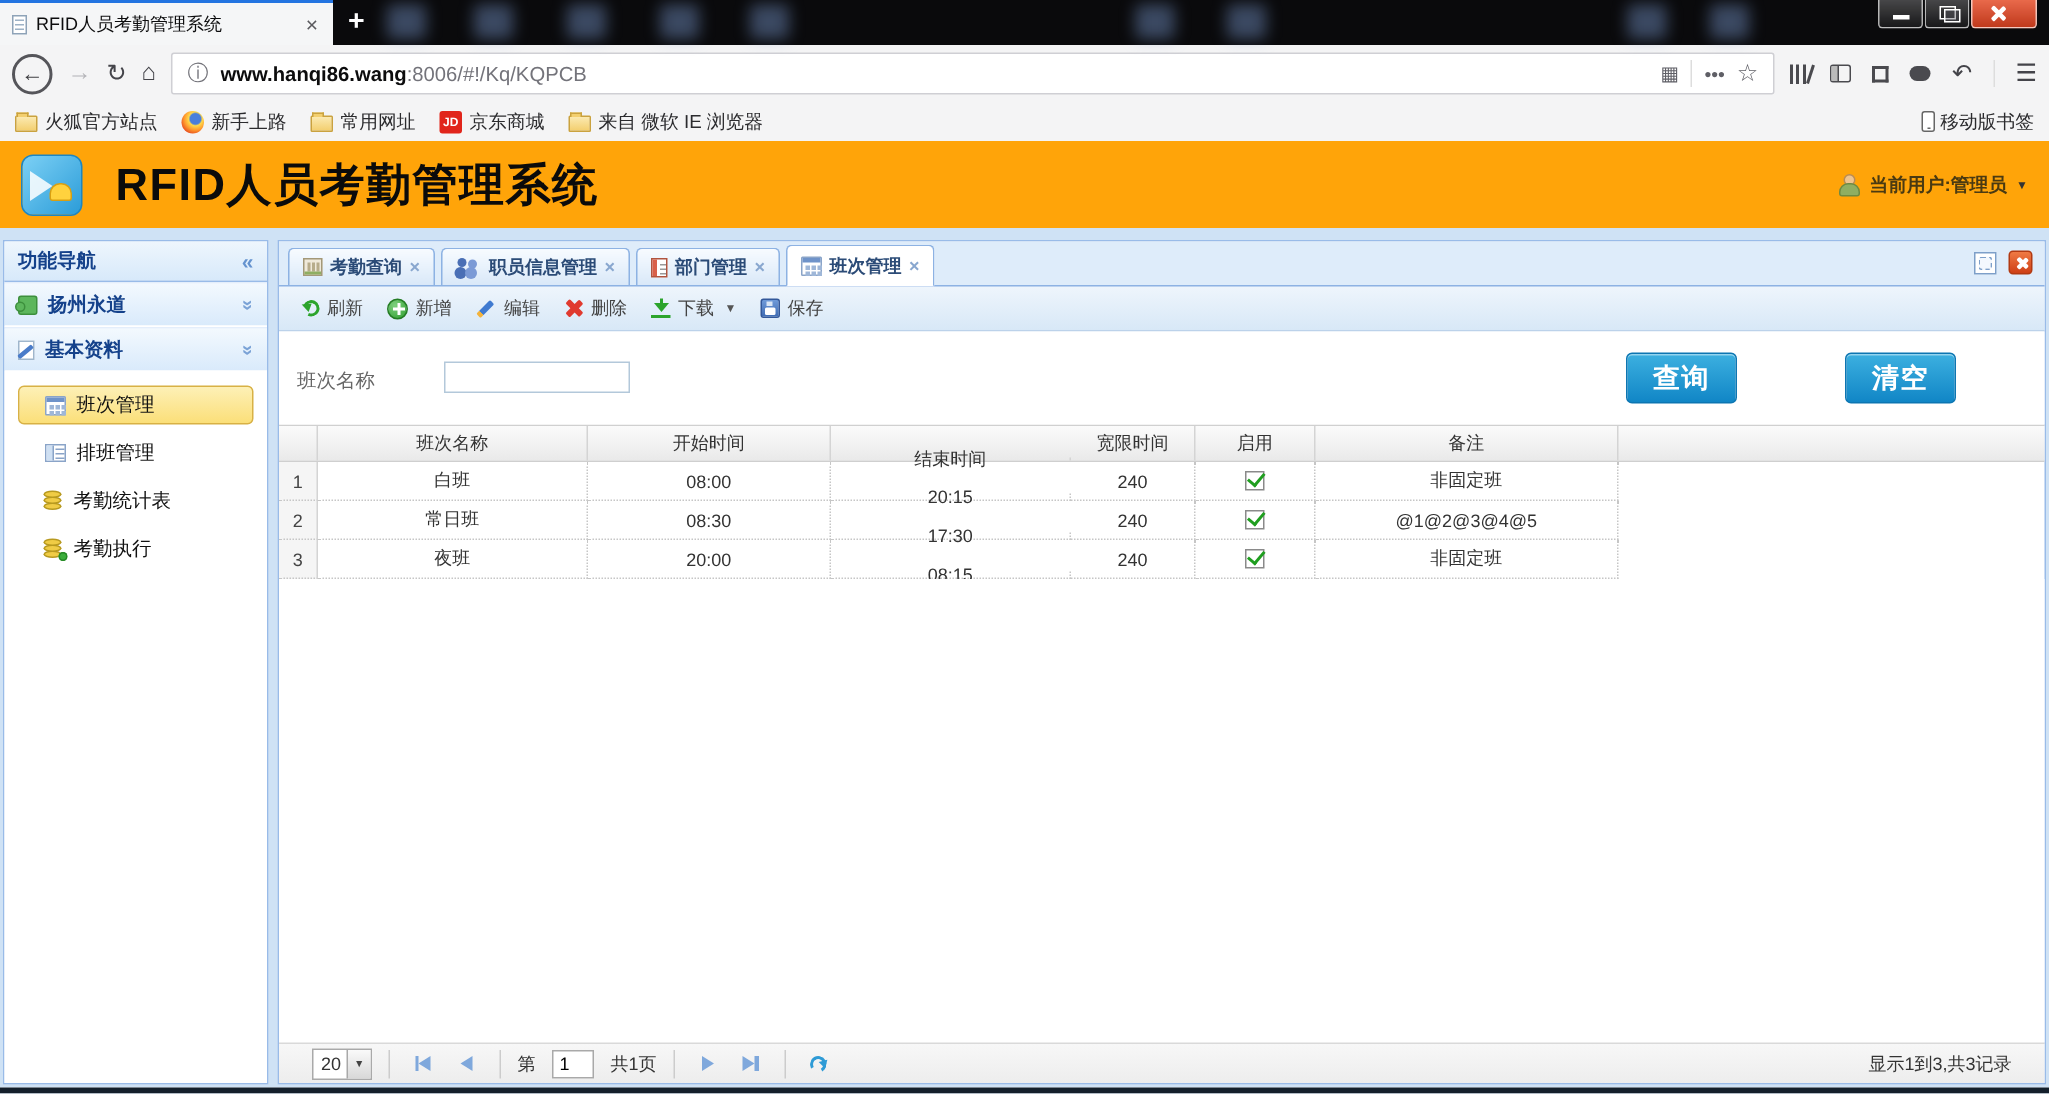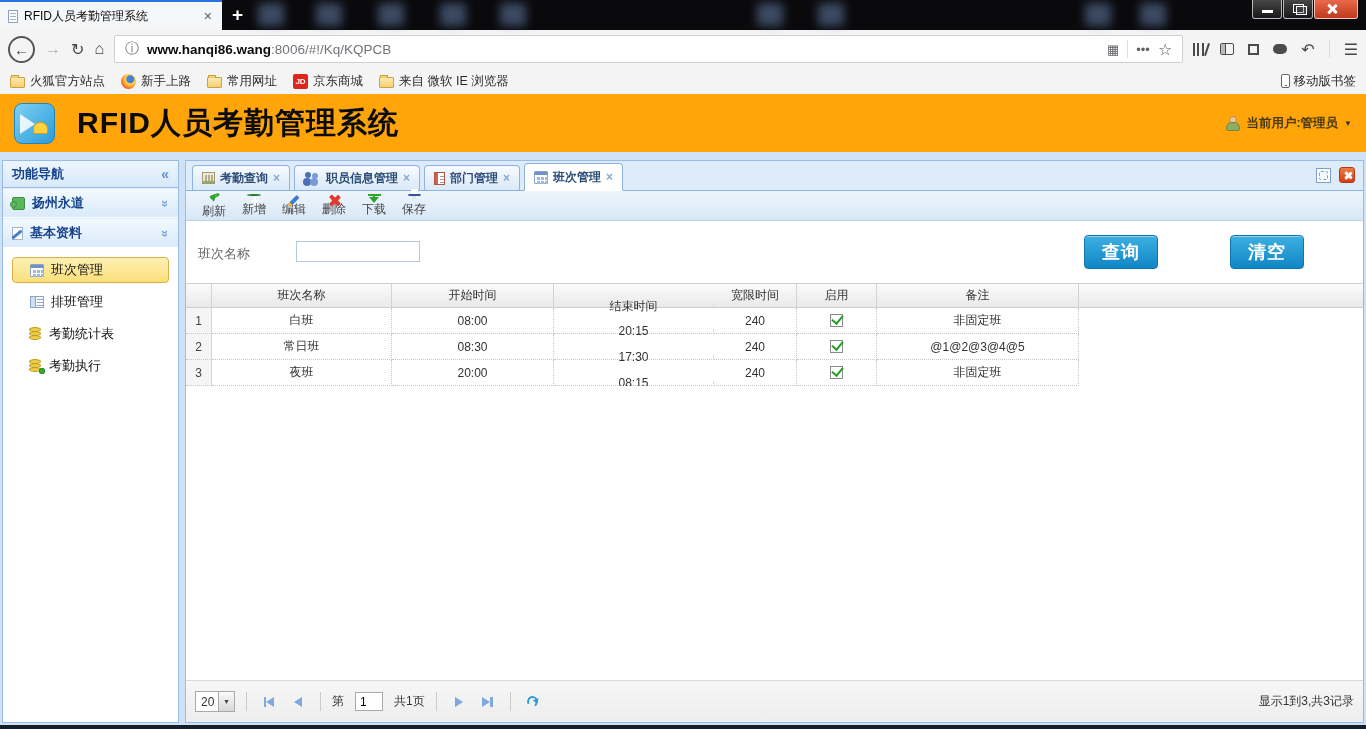--- a/index.html
+++ b/index.html
@@ -119,21 +119,21 @@
   .bank-ico::after { content:""; position:absolute; left:0; right:0; bottom:0; height:2px; background:#8fae62; }
   .people-ico { width:17px; height:13px; position:relative; flex:none; }
   .people-ico::before { content:""; position:absolute; left:1px; top:0; width:6px; height:6px; border-radius:50%; background:#4a6fb5; box-shadow:-1px 7px 0 1px #4a6fb5; }
   .people-ico::after { content:""; position:absolute; left:8px; top:1px; width:6px; height:6px; border-radius:50%; background:#7b9ad6; box-shadow:-1px 6px 0 1px #7b9ad6; }
   .book-ico { width:11px; height:13px; background:#fff; border:1px solid #b0543f; position:relative; flex:none; }
   .book-ico::before { content:""; position:absolute; left:0; top:0; bottom:0; width:3px; background:#d9604a; }
   .book-ico::after { content:""; position:absolute; left:5px; top:3px; width:4px; height:1px; background:#999; box-shadow:0 3px #999,0 6px #999; }
 
   
   .apptoolbar { height:30px; background:linear-gradient(#eef5fc,#d8e8f7); border-bottom:1px solid #bcd2ea; display:flex; align-items:center; padding-left:8px; flex:none; }
-  .tbtn { display:flex; align-items:center; gap:5px; padding:0 8px; height:24px; font-size:12px; color:#444; border-radius:3px;flex-direction:column; }
+  .tbtn { display:flex; align-items:center; gap:5px; padding:0 8px; height:24px; font-size:12px; color:#444; border-radius:3px; }
   .refresh-ico { width:11px; height:11px; border:2px solid #2ca42c; border-radius:50%; border-left-color:transparent; position:relative; transform:rotate(-20deg); }
   .refresh-ico::after { content:""; position:absolute; left:-5px; top:-3px; border:3px solid transparent; border-right:6px solid #2ca42c; transform:rotate(40deg); }
   .add-ico { width:14px; height:14px; border-radius:50%; background:radial-gradient(circle at 35% 30%,#7ed07e,#2f9e2f); border:1px solid #247c24; position:relative; }
   .add-ico::before { content:""; position:absolute; left:5.5px; top:2.5px; width:2px; height:8px; background:#fff; }
   .add-ico::after { content:""; position:absolute; top:5.5px; left:2.5px; width:8px; height:2px; background:#fff; }
   .edit-ico { width:14px; height:14px; position:relative; }
   .edit-ico::before { content:""; position:absolute; left:0; top:5px; width:13px; height:4px; border-radius:1px; background:linear-gradient(90deg,#f2b33d 0 3px,#3f7ad0 3px); transform:rotate(-45deg); }
   .del-ico { width:13px; height:13px; position:relative; }
   .del-ico::before,.del-ico::after { content:""; position:absolute; left:5px; top:0; width:3.5px; height:13px; border-radius:1px; background:#e03a2f; }
   .del-ico::before { transform:rotate(45deg); } .del-ico::after { transform:rotate(-45deg); }
@@ -158,21 +158,21 @@
   .gh.fill { flex:1; border-right:none; }
   .grow { height:26px; display:flex; flex:none; }
   .gc { display:flex; align-items:center; justify-content:center; border-right:1px dotted #c6c6c6; border-bottom:1px dotted #c6c6c6; font-size:12px; color:#333; }
   .gc.num { background:#f5f5f5; border-right:1px solid #d4d4d4; color:#444; }
   .c0{width:26px;} .c1{width:180px;} .c2{width:162px;} .c3{width:160px;margin-top:21px;} .c4{width:83px;} .c5{width:80px;} .c6{width:202px;}
   .chk { width:13px; height:13px; border:1px solid #8a8a8a; background:#fff; position:relative; }
   .chk::after { content:""; position:absolute; left:3px; top:-2px; width:5px; height:9px; border-right:2.5px solid #1f9e1f; border-bottom:2.5px solid #1f9e1f; transform:rotate(40deg); }
   .gridfill { flex:1; background:#fff; }
 
   
-  .pagebar { height:42px; background:linear-gradient(#f7f7f7,#ededed); border-top:1px solid #d9d9d9; display:flex; align-items:center; padding:0 9px; gap:7px; flex:none; font-size:12px; color:#333; }
+  .pagebar { height:27px; background:linear-gradient(#f7f7f7,#ededed); border-top:1px solid #d9d9d9; display:flex; align-items:center; padding:0 22px; gap:7px; flex:none; font-size:12px; color:#333; }
   .psel { width:40px; height:21px; border:1px solid #a9a9a9; background:#fff; display:flex; align-items:stretch; }
   .psel-val { flex:1; display:flex; align-items:center; padding-left:5px; }
   .psel-btn { width:16px; background:linear-gradient(#fafafa,#d8d8d8); border-left:1px solid #a9a9a9; display:flex; align-items:center; justify-content:center; font-size:7px; color:#444; }
   .pg-sep { width:1px; height:19px; background:#ccc; margin:0 4px; }
   .pgbtn { display:flex; align-items:center; justify-content:center; width:22px; height:20px; }
   .tri-l { width:0; height:0; border-top:5px solid transparent; border-bottom:5px solid transparent; border-right:8px solid #7fa8dc; }
   .tri-r { width:0; height:0; border-top:5px solid transparent; border-bottom:5px solid transparent; border-left:8px solid #7fa8dc; }
   .pbar { width:2.5px; height:10px; background:#7fa8dc; }
   .pg-input { width:28px; height:19px; border:1px solid #a9a9a9; font-size:12px; text-align:left; padding-left:4px; margin:0 4px; outline:none; }
   .pg-refresh { width:11px; height:11px; border:2px solid #2e9bd6; border-radius:50%; border-bottom-color:transparent; position:relative; transform:rotate(15deg); }

